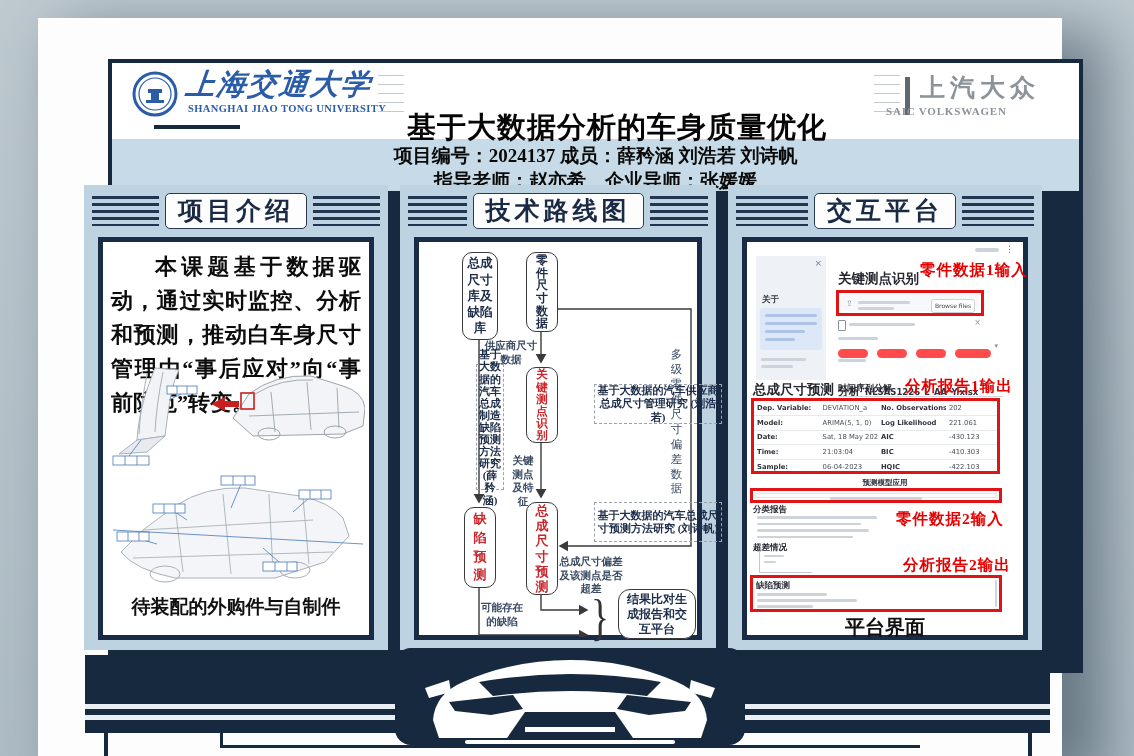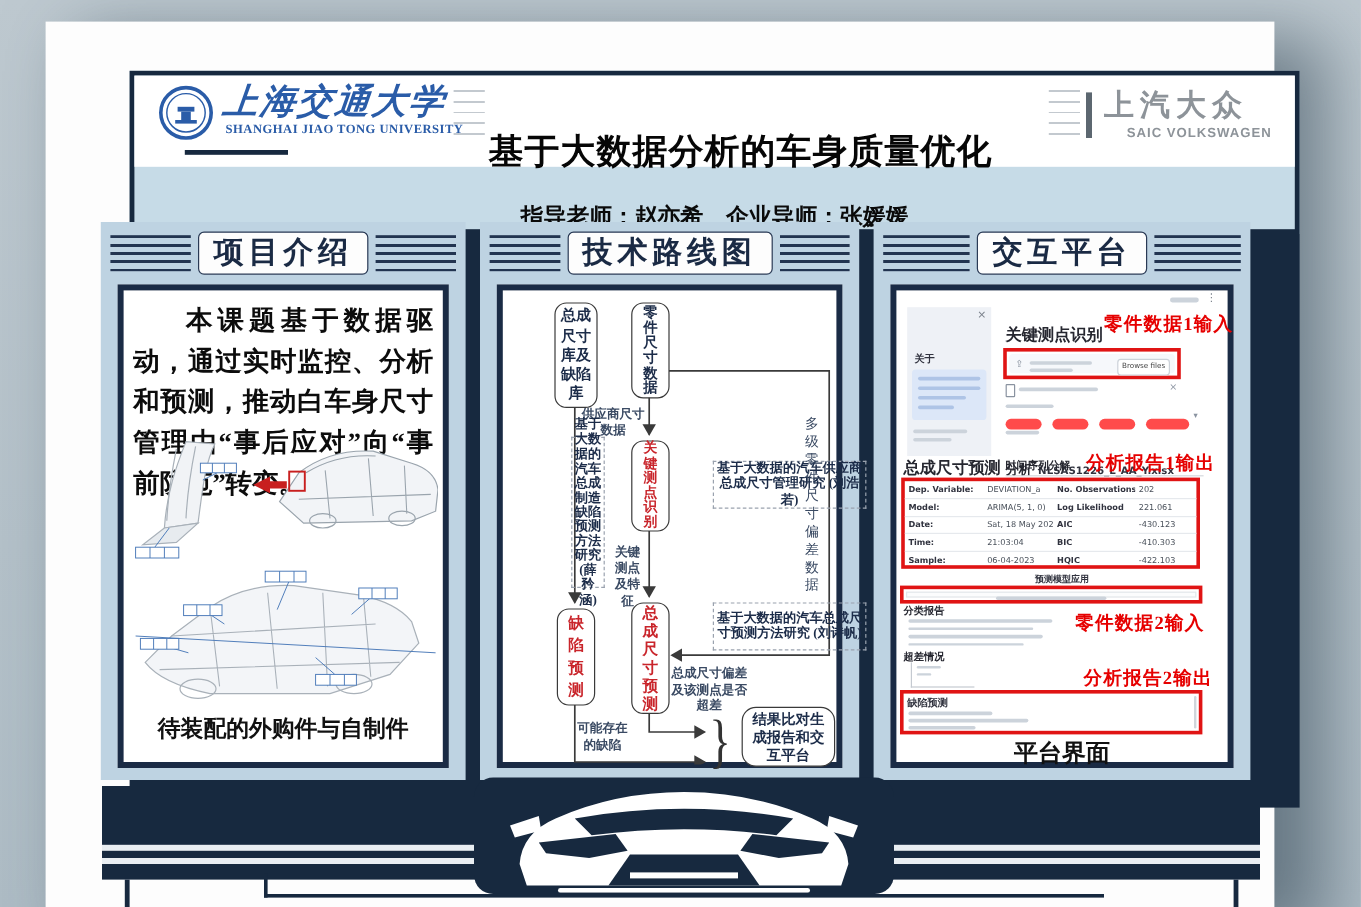--- a/index.html
+++ b/index.html
@@ -18,21 +18,21 @@
   .sjtu-zh{position:absolute;left:74px;top:2px;font-style:italic;font-weight:700;
         font-size:29px;color:#2a5ca8;letter-spacing:2px;transform:skewX(-6deg);}
   .sjtu-en{position:absolute;left:76px;top:40px;font-weight:700;font-size:10.5px;color:#2a5ca8;letter-spacing:.4px;}
   .sjtu-rule{position:absolute;left:42px;top:62px;width:86px;height:4px;background:#17293f;}
   .ptitle{position:absolute;left:260px;width:490px;text-align:center;font-weight:900;
         font-size:29px;color:#060606;letter-spacing:1px;line-height:34px;}
   .stafflines{position:absolute;width:26px;height:38px;
         background:repeating-linear-gradient(to bottom,#c3c9cf 0 1.5px,transparent 1.5px 9px);}
   .saic-bar{position:absolute;left:793px;top:14px;width:5px;height:38px;background:#5c6770;}
   .saic-zh{position:absolute;left:808px;top:8px;font-weight:900;font-size:25px;color:#8d9399;letter-spacing:5px;}
-  .saic-en{position:absolute;left:827px;top:42px;font-weight:700;font-size:11px;color:#8d9399;letter-spacing:.8px;}
+  .saic-en{position:absolute;left:774px;top:42px;font-weight:700;font-size:11px;color:#8d9399;letter-spacing:.8px;font-family:Liberation Serif, serif;}
   .pinfo{position:absolute;left:0;right:0;text-align:center;font-weight:900;font-size:19px;color:#0a0a0a;}
   
   .cols{position:absolute;left:70px;top:177px;width:975px;height:478px;background:#17293f;}
   .panel{position:absolute;top:185px;height:465px;background:#bed3e2;}
   .sec-head{position:absolute;top:7px;left:8px;right:8px;height:38px;display:flex;align-items:center;gap:6px;}
   .sec-lines{flex:1;height:30px;background:repeating-linear-gradient(to bottom,#223450 0 2.5px,transparent 2.5px 7px);}
   .sec-title{background:#fdfdfd;border:1.5px solid #2a3a55;border-radius:5px;padding:0 12px;
         font-weight:900;font-size:25px;color:#1a2a44;letter-spacing:4px;line-height:34px;white-space:nowrap;}
   .content-box{position:absolute;left:14px;right:14px;top:52px;bottom:10px;background:#fff;border:5px solid #1a2b45;}
   
@@ -88,20 +88,21 @@
         <div class="sjtu-zh fs">上海交通大学</div>
         <div class="sjtu-en fs">SHANGHAI JIAO TONG UNIVERSITY</div>
         <div class="sjtu-rule"></div>
         <div class="stafflines" style="left:266px;top:12px;"></div>
         <div class="stafflines" style="left:762px;top:12px;"></div>
         <div class="ptitle" style="top:3px;margin-top:44px;">基于大数据分析的车身质量优化</div>
         <div class="saic-bar"></div>
         <div class="saic-zh">上汽大众</div>
         <div class="saic-en">SAIC VOLKSWAGEN</div>
       </div>
+      <div class="pinfo fs" style="top:80px;">项目编号：2024137 成员：薛矜涵 刘浩若 刘诗帆</div>
       <div class="pinfo fs" style="top:105px;">指导老师：赵亦希　企业导师：张媛媛</div>
     </div>
 
     <div class="cols"></div>
   </div>
 
   <div class="panel" style="left:84px;width:304px;">
     <div class="sec-head">
       <div class="sec-lines"></div>
       <div class="sec-title fs">项目介绍</div>

